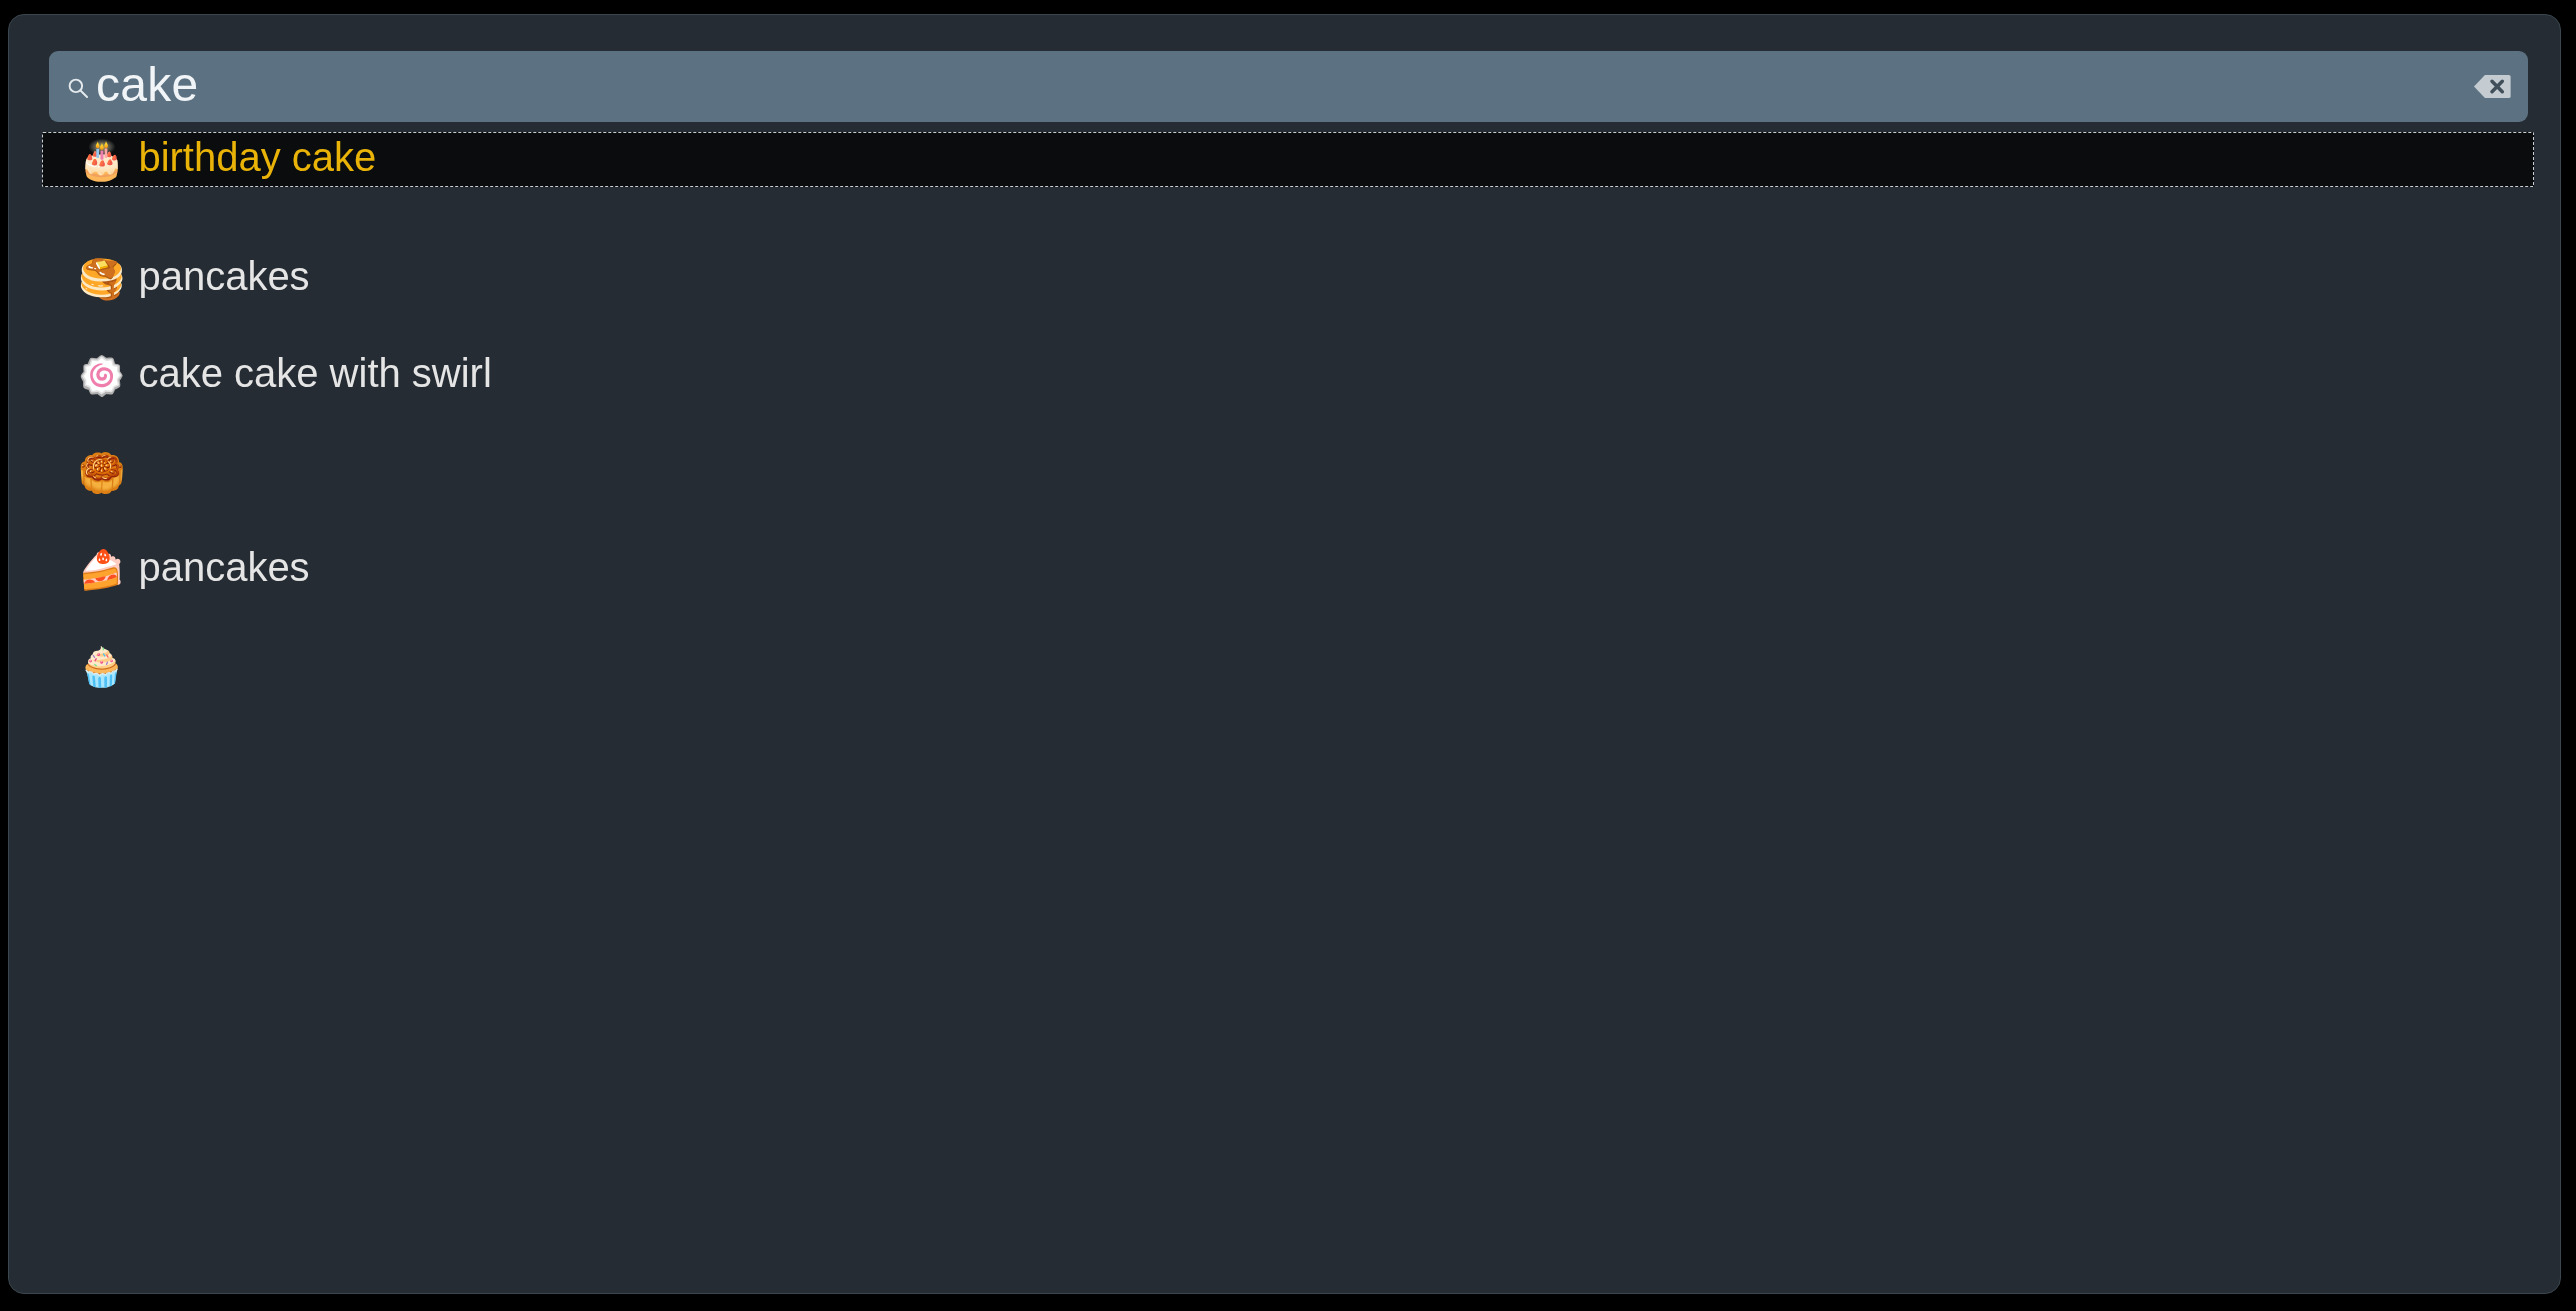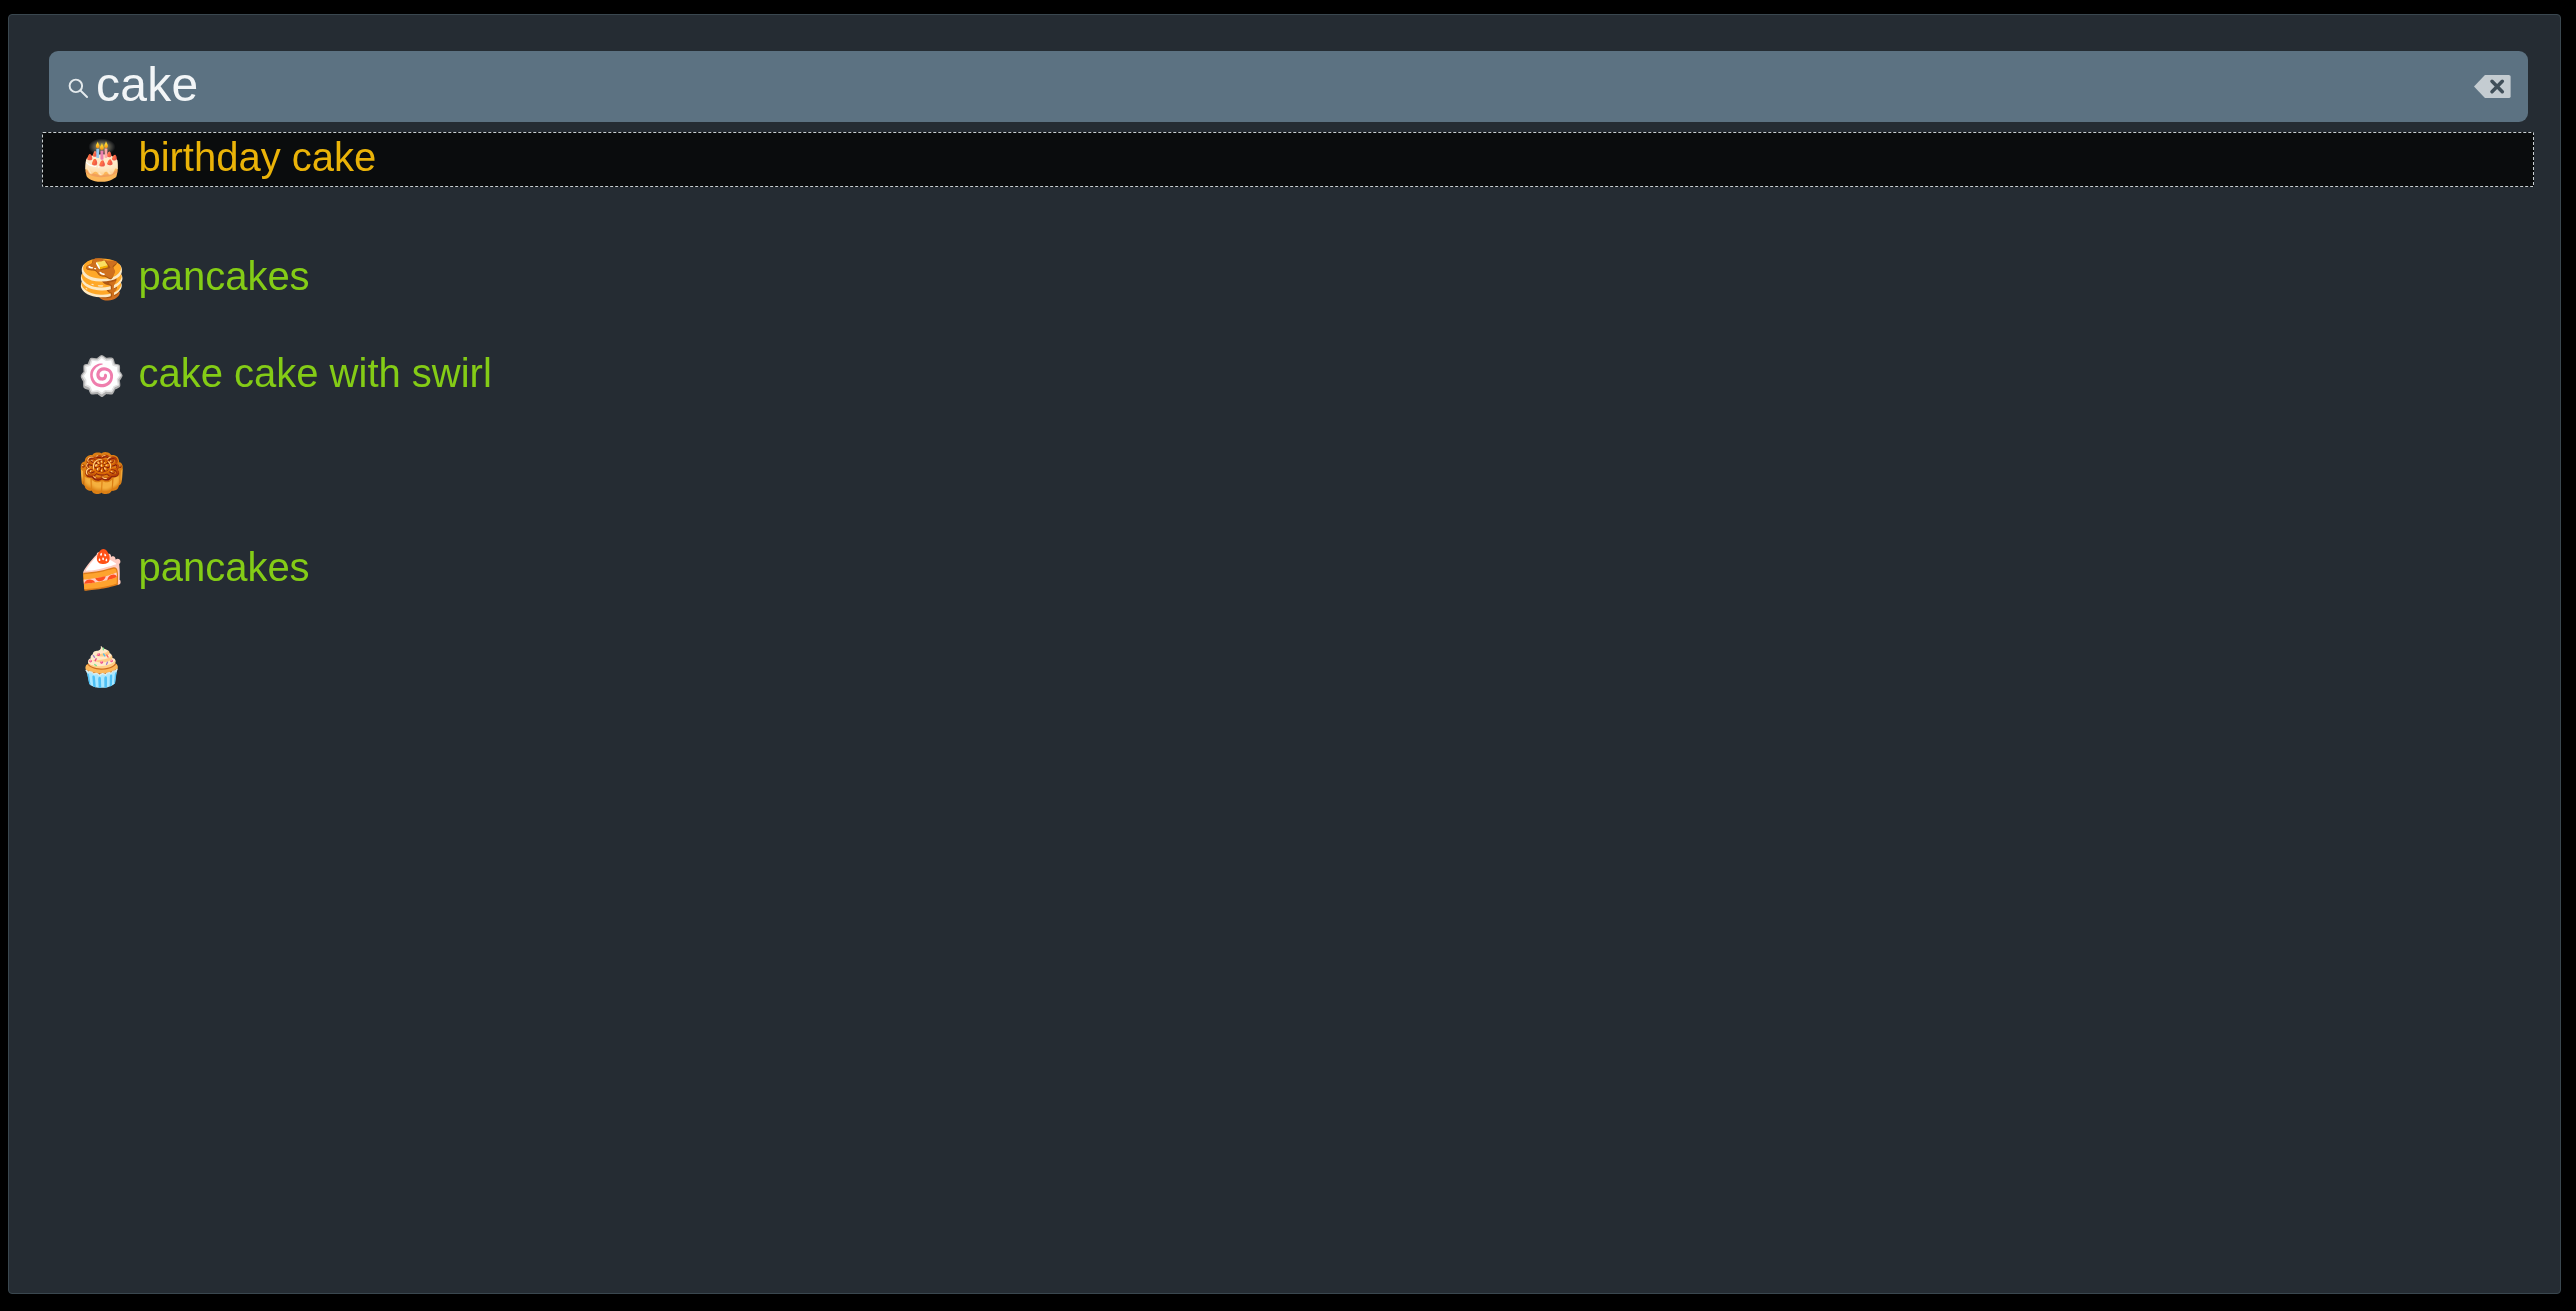--- a/index.html
+++ b/index.html
@@ -18,21 +18,21 @@
   
   #picker-window {
     position: absolute;
     left: 7.8px;
     top: 14.3px;
     width: 2553px;
     height: 1280px;
     box-sizing: border-box;
     background: #252c33;
     border: 1.3px solid #3a474f;
-    border-radius: 4px;
+    border-radius: 16px;
     overflow: hidden;
   }
 
   
   #search-row {
     position: absolute;
     left: 40px;
     top: 36px;
     width: 2479px;
     height: 71px;
@@ -109,21 +109,21 @@
     line-height: 1;
     text-align: left;
     margin-right: 15.6px;
     font-family: "DejaVu Sans", sans-serif;
   }
 
   .result-label {
     flex: 1 1 auto;
     font-size: 40px;
     line-height: 1;
-    color: #84cc16;
+    color: #e5e5e5;
     white-space: nowrap;
     padding-bottom: 5.2px;
   }
 
   .result-row.is-selected .result-label {
     color: #eab308;
   }
 </style>
 </head>
 <body>

